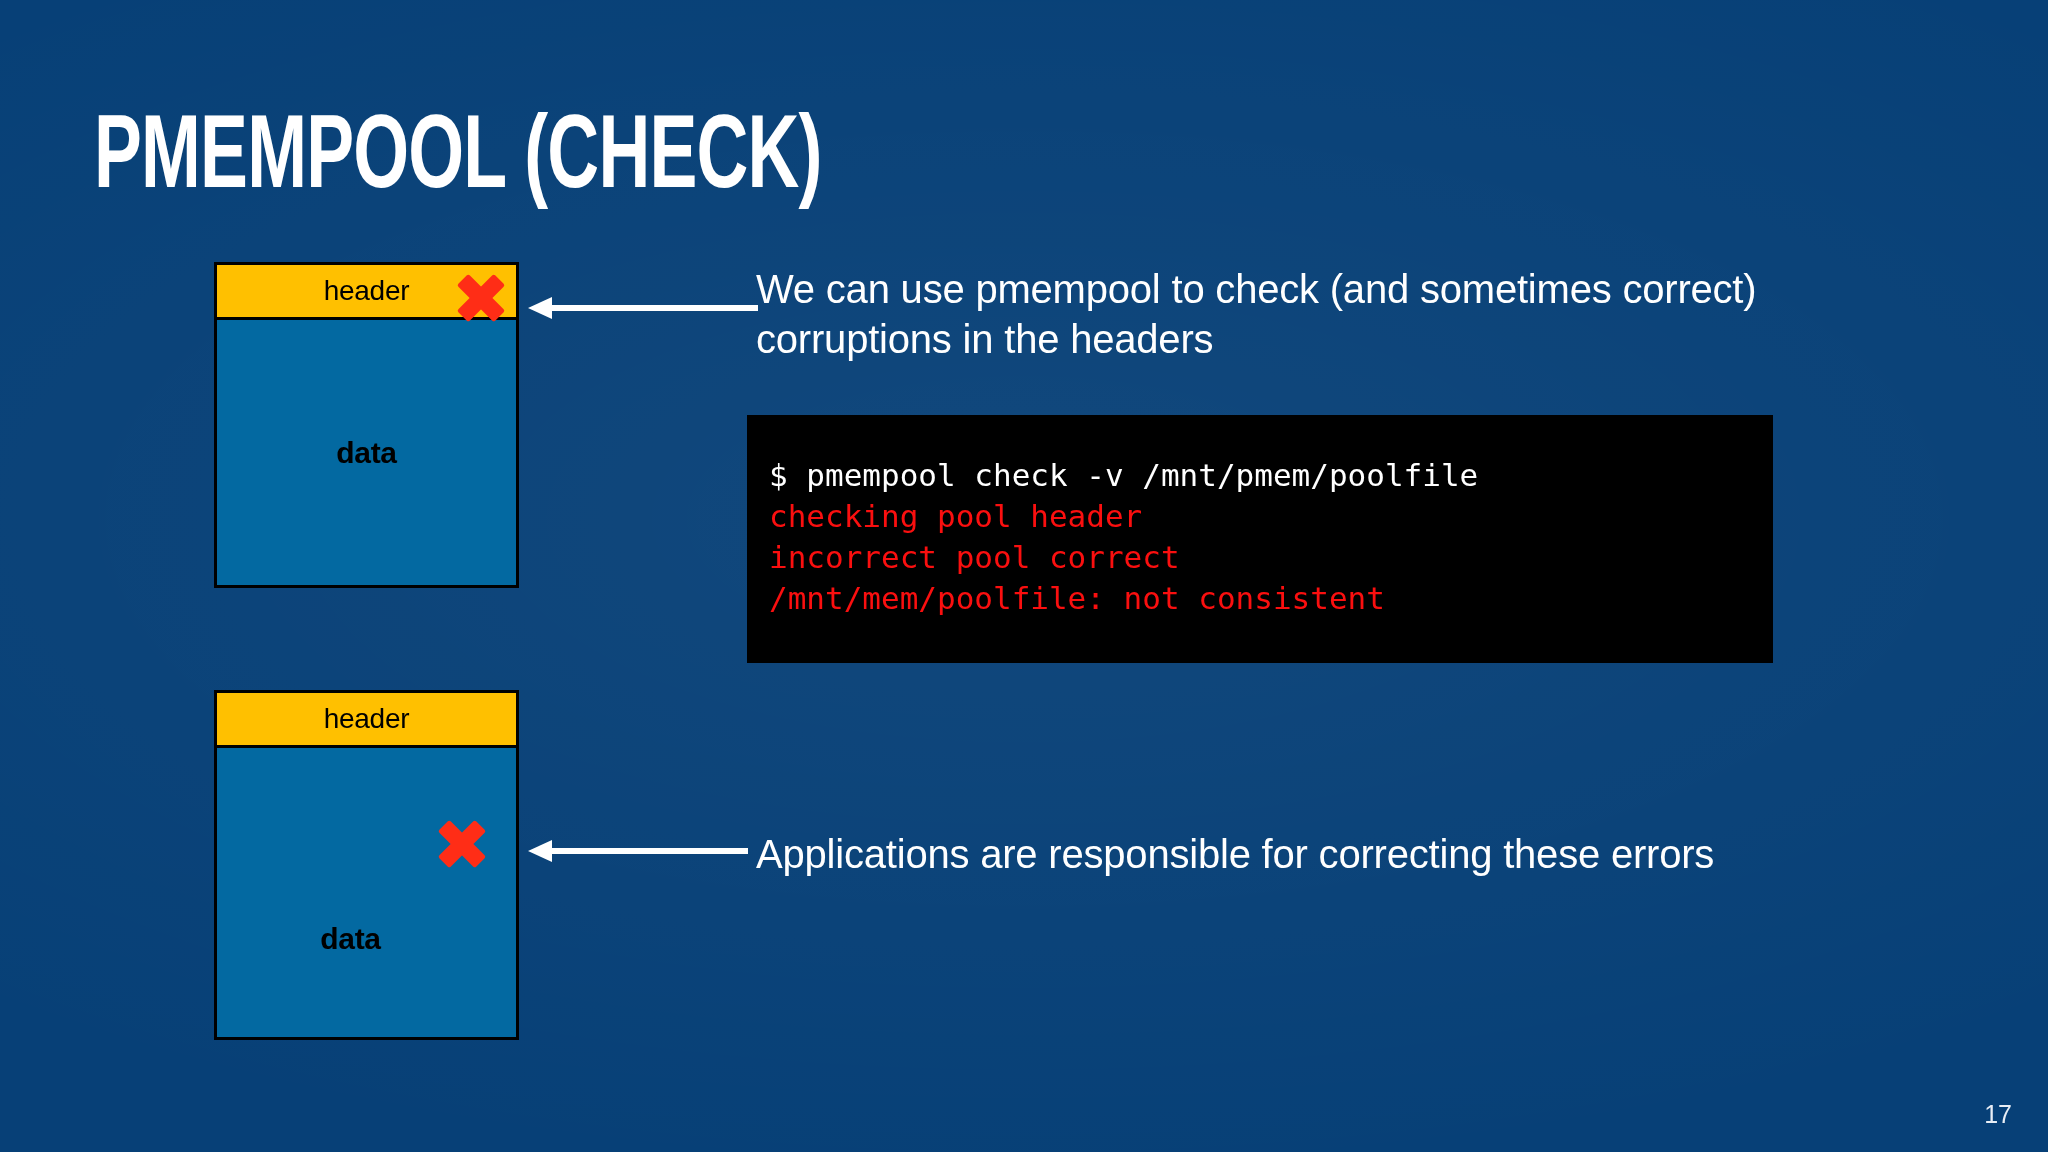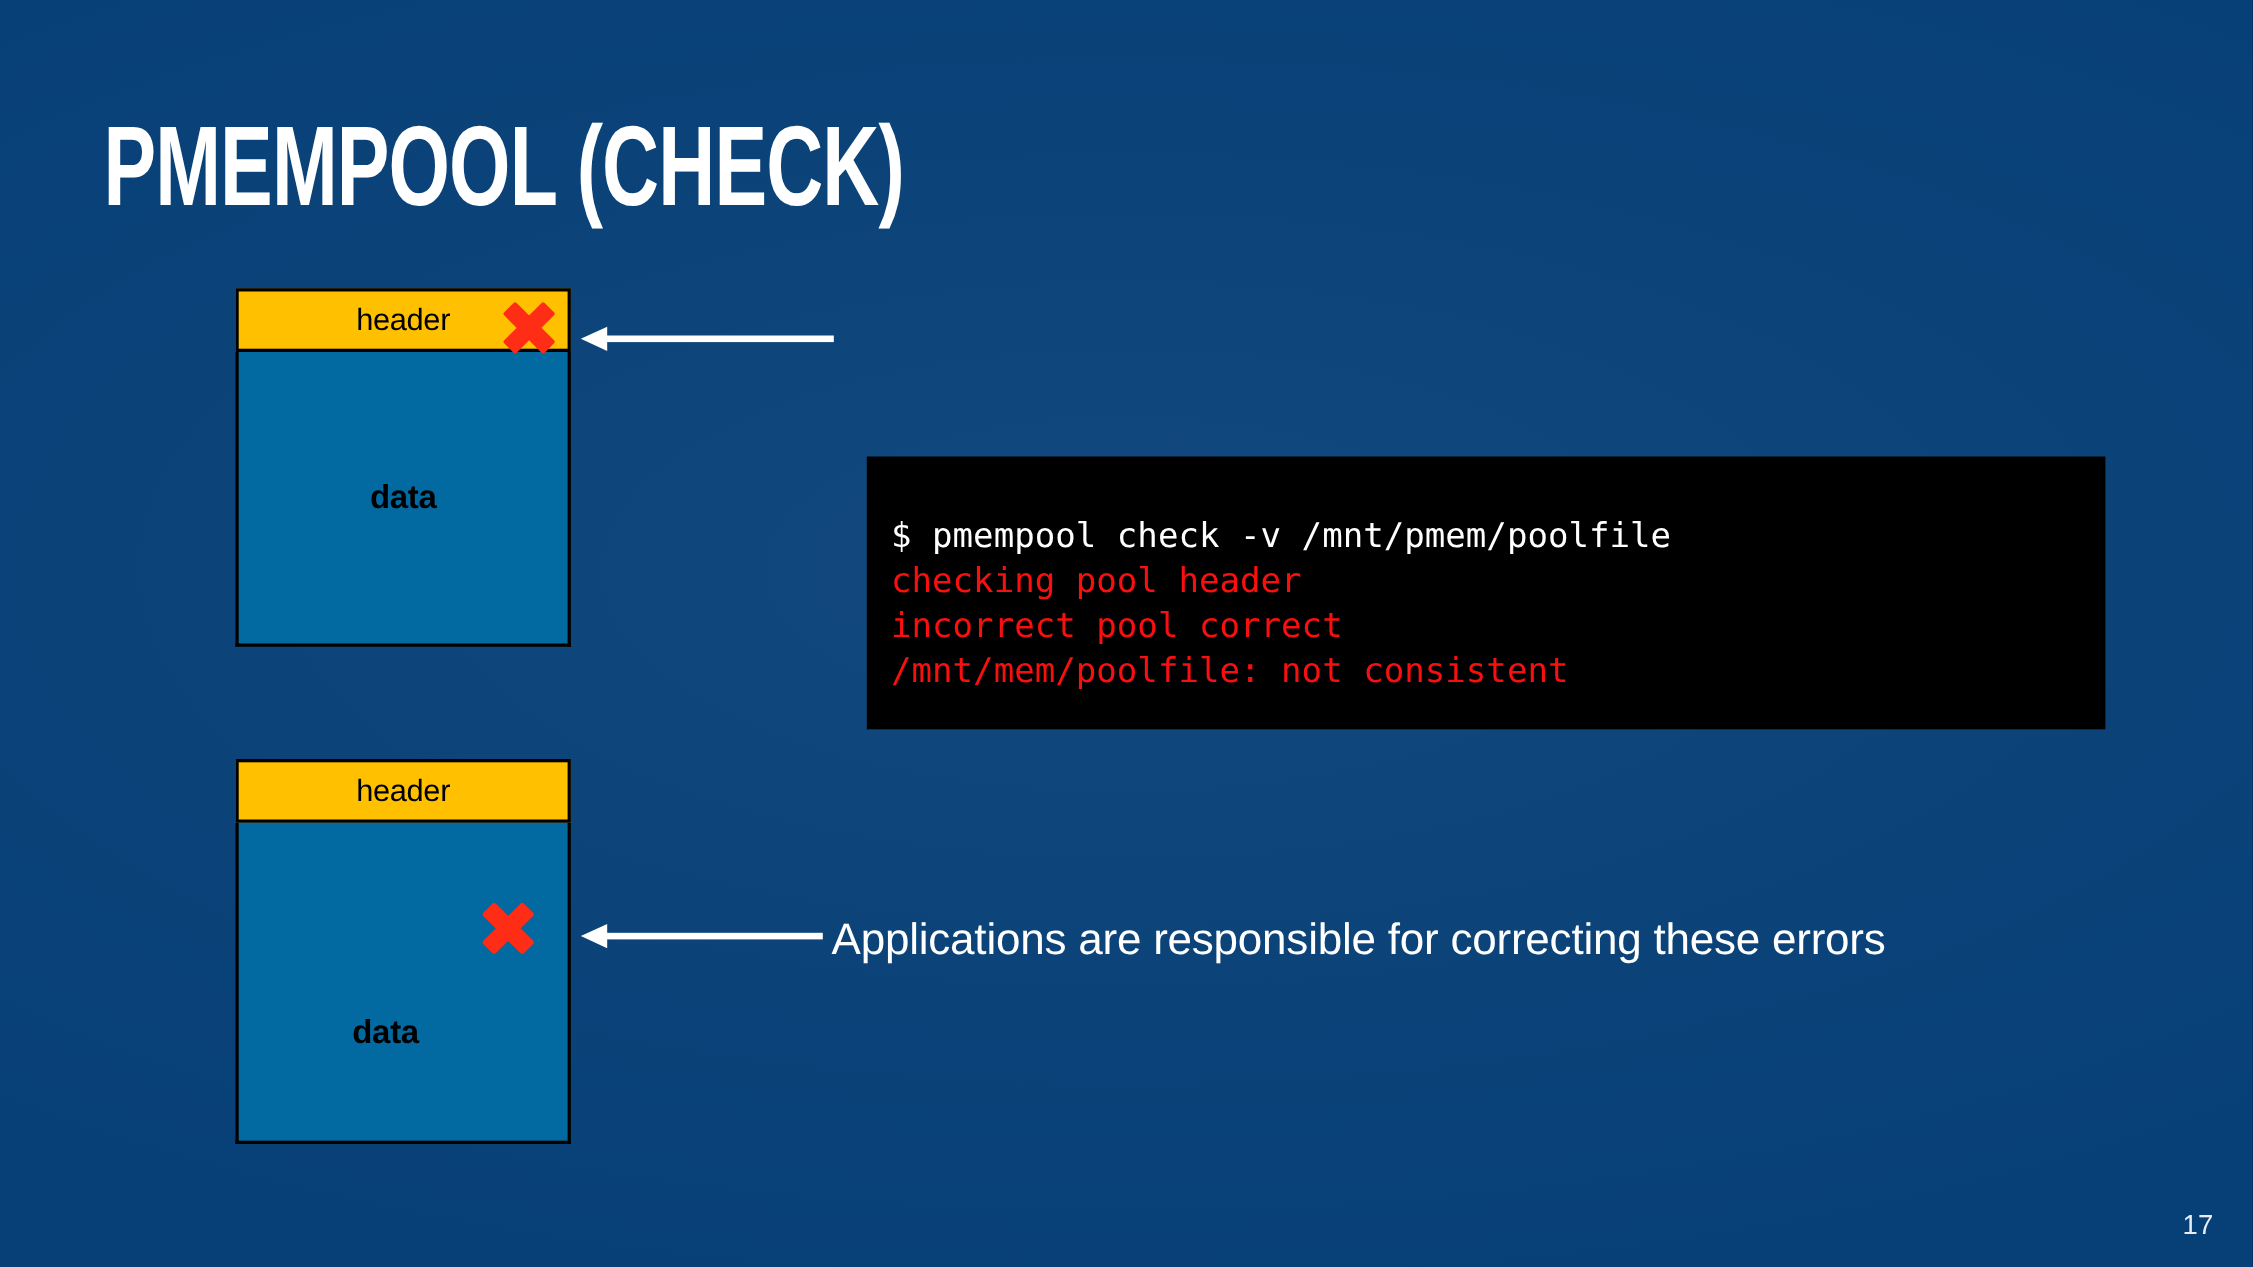--- a/index.html
+++ b/index.html
@@ -142,27 +142,27 @@
     font-weight: 400;
     line-height: 1.24;
     letter-spacing: -0.2px;
   }
   #text-1 { left: 756px; top: 265px; width: 1030px; }
   #text-2 { left: 756px; top: 830px; width: 1060px; }
 
   
   #terminal {
     position: absolute;
-    left: 788px;
+    left: 747px;
     top: 415px;
-    width: 1126px;
+    width: 1026px;
     height: 248px;
     background: #000000;
     box-sizing: border-box;
-    padding: 52px 0 0 22px;
+    padding: 40px 0 0 22px;
   }
   .term-line {
     font-family: "DejaVu Sans Mono", "Liberation Mono", monospace;
     font-size: 31px;
     line-height: 41px;
     white-space: pre;
     letter-spacing: 0px;
   }
   .term-line.cmd { color: #ffffff; }
   .term-line.err { color: #fa0f0f; }
@@ -204,20 +204,21 @@
   <div class="x-mark" id="x-header">
     <span class="s1"></span>
       <span class="s2"></span>
   </div>
 
   <div class="arrow" id="arrow-1">
     <div class="shaft"></div>
     <div class="head"></div>
   </div>
 
+  <div class="body-text" id="text-1">We can use pmempool to check (and sometimes correct) corruptions in the headers</div>
 
   <div id="terminal">
     <div class="term-line cmd">$ pmempool check -v /mnt/pmem/poolfile</div>
     <div class="term-line err">checking pool header</div>
     <div class="term-line err">incorrect pool correct</div>
     <div class="term-line err">/mnt/mem/poolfile: not consistent</div>
   </div>
 
   <div class="pool" id="pool-2">
     <div class="pool-header">

